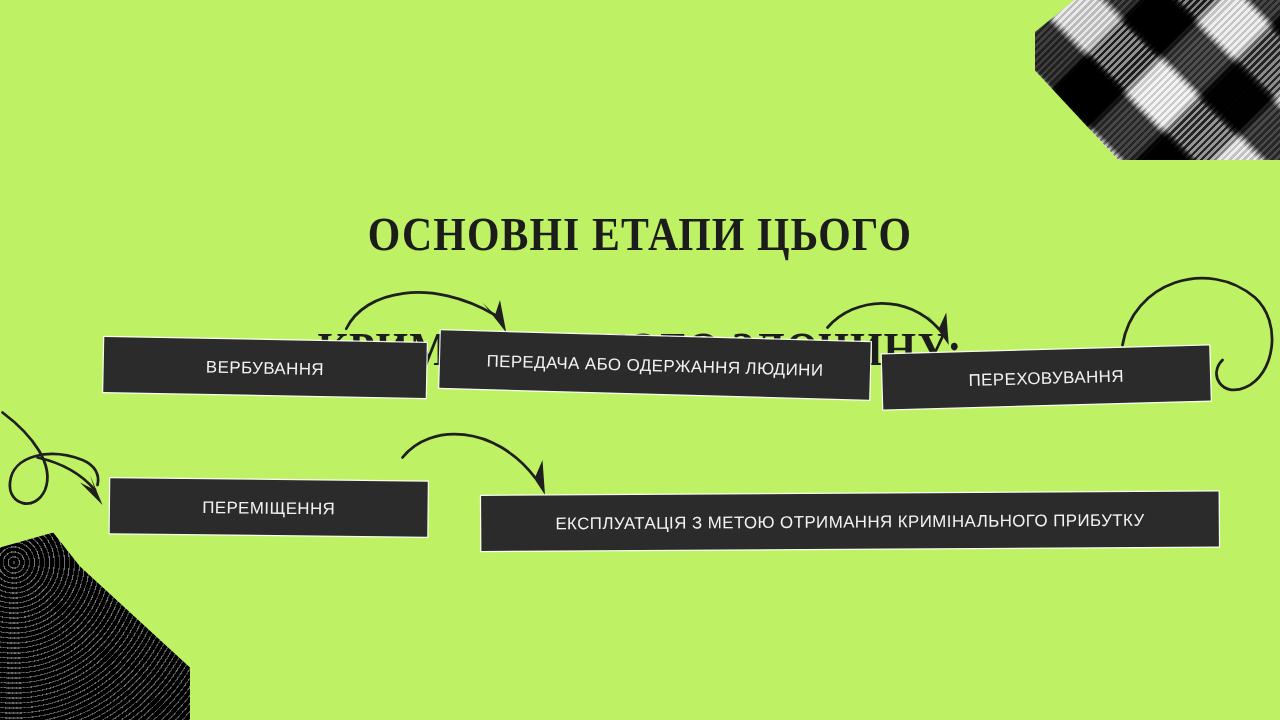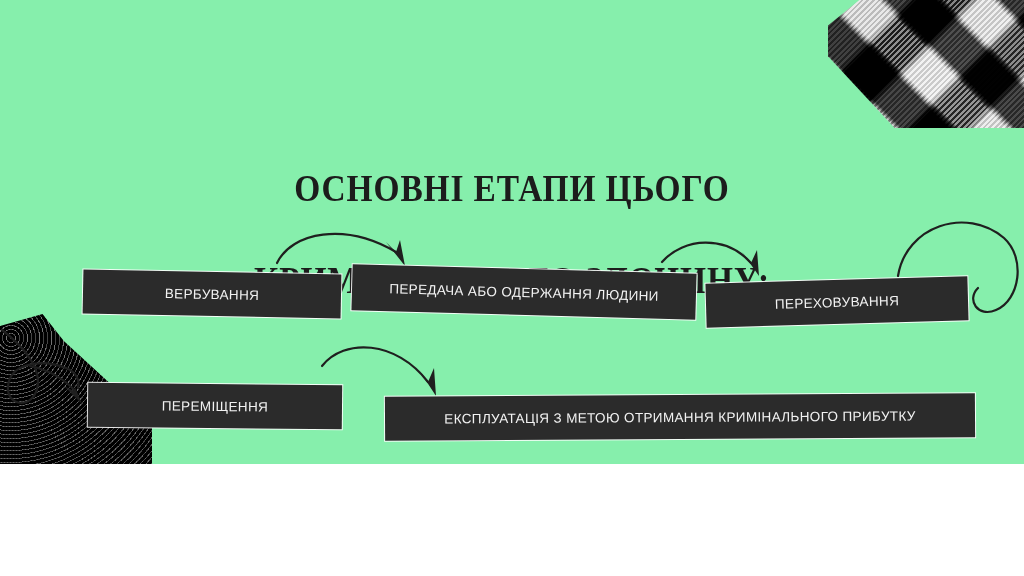--- a/index.html
+++ b/index.html
@@ -4,22 +4,22 @@
 <title>Presentation Slide</title>
 <style>
   html, body {
     margin: 0;
     padding: 0;
     background: #ffffff;
   }
   #slide {
     position: relative;
     width: 1024px;
-    height: 464px;
-    background: #86efac;
+    height: 576px;
+    background: #bef264;
     overflow: hidden;
     font-family: "Liberation Sans", sans-serif;
   }
 
   
   .title {
     position: absolute;
     left: 0;
     top: 94px;
     width: 1024px;

